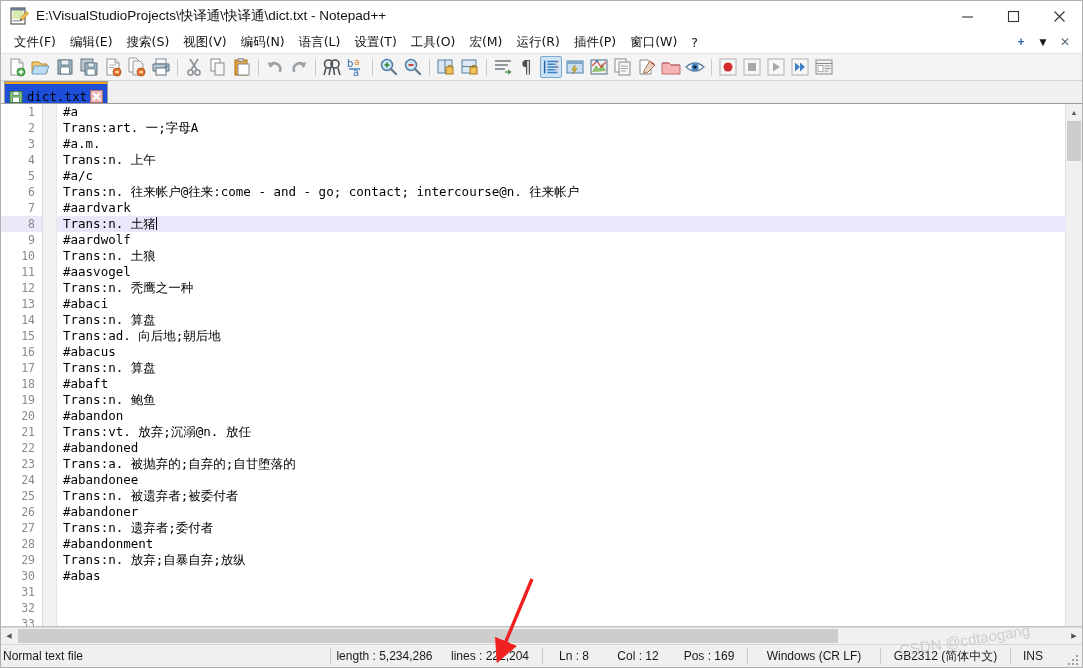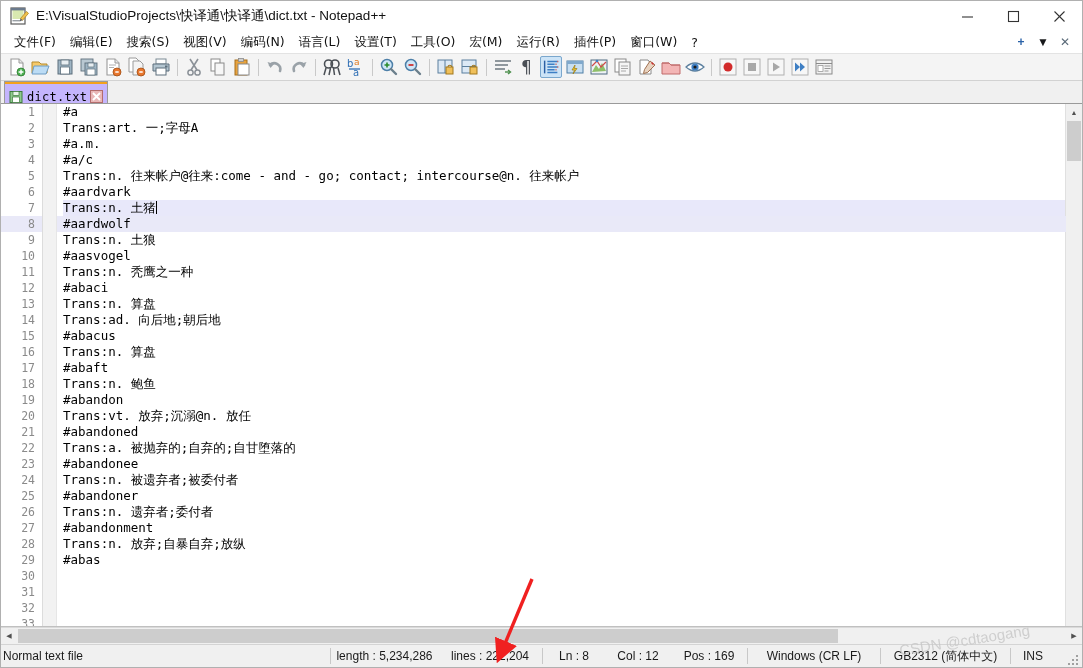--- a/index.html
+++ b/index.html
@@ -38,21 +38,21 @@
   
   .toolbar{height:26px;flex:0 0 26px;background:#f4f4f4;border-top:1px solid #e3e3e3;
            border-bottom:1px solid #d2d2d2;display:flex;align-items:center;padding-left:4px;}
   .tbtn{width:22px;height:22px;margin:0 1px;position:relative;flex:0 0 22px;}
   .tbtn.sel{background:#cde4f7;border:1px solid #7aa7cd;box-sizing:border-box;border-radius:2px;}
   .tsep{width:1px;height:17px;background:#c9c9c9;margin:0 4px;flex:0 0 1px;}
 
   
   .tabbar{height:23px;flex:0 0 23px;background:#f0f0f0;display:flex;align-items:flex-end;
           padding-left:3px;border-bottom:1px solid #9a9a9a;box-sizing:border-box;}
-  .tab{height:22px;background:#c4b5fd;border:1px solid #9a9a9a;border-bottom:none;
+  .tab{height:22px;background:#1d4ed8;border:1px solid #9a9a9a;border-bottom:none;
        display:flex;align-items:center;padding:8px 4px 0 4px;box-sizing:border-box;
        position:relative;}
   .tab .topline{position:absolute;left:0;right:0;top:0;height:2px;background:#f3a21d;}
   .tab-ico{width:14px;height:14px;margin-right:4px;position:relative;flex:0 0 14px;}
   .tab-label{font-family:"DejaVu Sans Mono","Liberation Mono",monospace;font-size:12px;color:#000;
              letter-spacing:0.3px;}
   .tab-close{width:13px;height:13px;margin-left:3px;position:relative;flex:0 0 13px;}
 
   
   .editwrap{flex:1 1 auto;display:flex;position:relative;background:#ffffff;overflow:hidden;
@@ -411,20 +411,21 @@
         <div class="num">30</div>
         <div class="num">31</div>
         <div class="num">32</div>
         <div class="num">33</div>
       </div>
     <div class="fold" style="z-index: 1;"></div>
     <div class="code" id="code" style="z-index: 1;">
         <div class="cline" style="position: relative;">#a</div>
         <div class="cline" style="position: relative;">Trans:art. 一;字母A</div>
         <div class="cline" style="position: relative;">#a.m.</div>
+        <div class="cline" style="position: relative;">Trans:n. 上午</div>
         <div class="cline" style="position: relative;">#a/c</div>
         <div class="cline" style="position: relative;">Trans:n. 往来帐户@往来:come - and - go; contact; intercourse@n. 往来帐户</div>
         <div class="cline" style="position: relative;">#aardvark</div>
         <div class="cline hl" style="position: relative;">Trans:n. 土猪<span class="caret"></span></div>
         <div class="cline" style="position: relative;">#aardwolf</div>
         <div class="cline" style="position: relative;">Trans:n. 土狼</div>
         <div class="cline" style="position: relative;">#aasvogel</div>
         <div class="cline" style="position: relative;">Trans:n. 秃鹰之一种</div>
         <div class="cline" style="position: relative;">#abaci</div>
         <div class="cline" style="position: relative;">Trans:n. 算盘</div>

